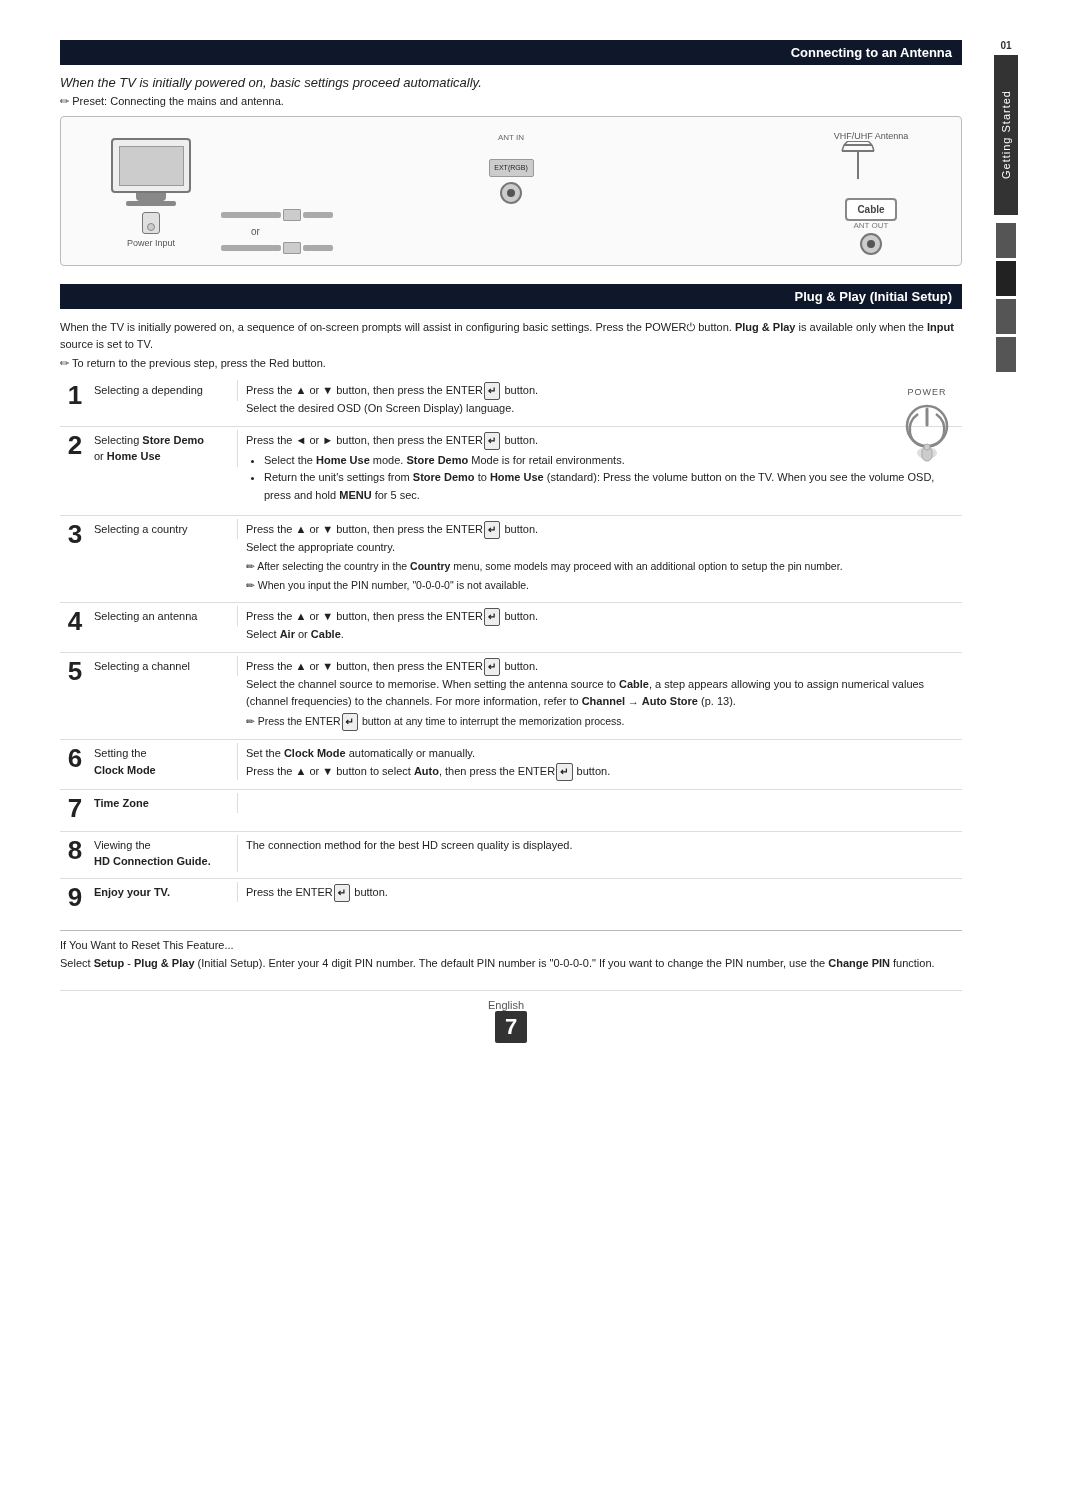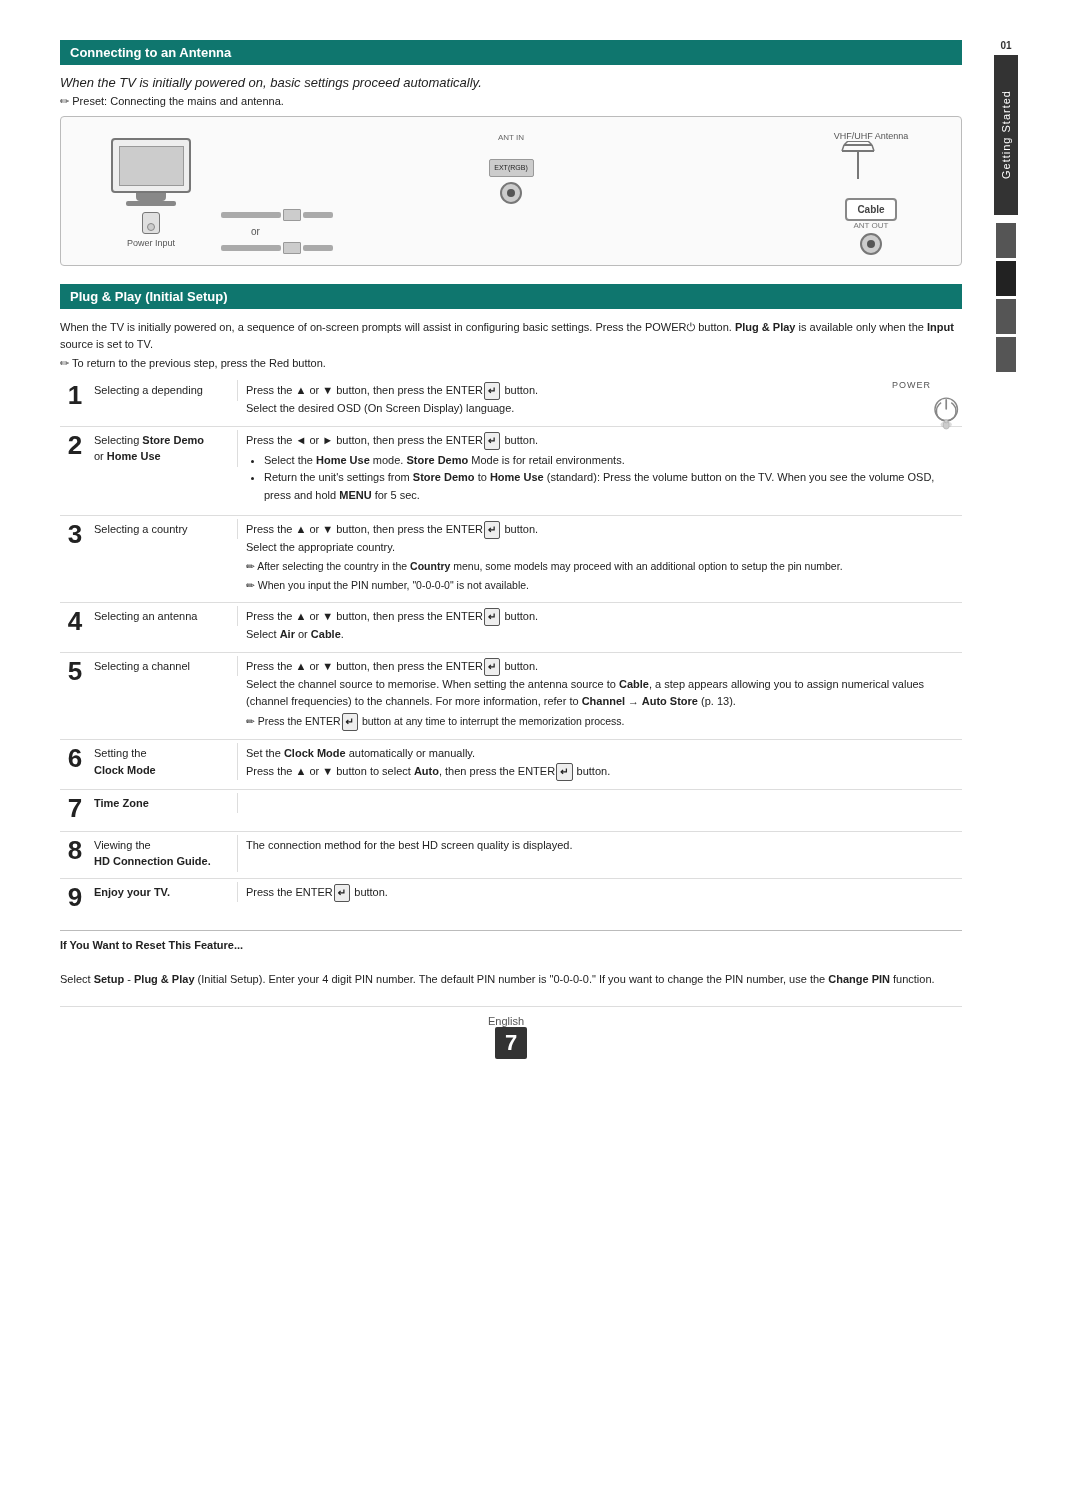--- a/index.html
+++ b/index.html
@@ -57,23 +57,23 @@
       width: 20px;
       height: 35px;
       background: #555;
     }
     .side-block.active {
       background: #222;
     }
 
     
     .section-header {
-      background: #0f766e;
+      background: #0f172a;
       color: #fff;
-      text-align: left;
+      text-align: right;
       font-size: 13px;
       font-weight: bold;
       padding: 5px 10px;
       margin-bottom: 10px;
     }
 
     
     .antenna-section {
       margin-bottom: 18px;
     }
@@ -267,45 +267,45 @@
       content: "✏ ";
     }
     .step-divider {
       border: none;
       border-top: 1px solid #ddd;
       margin: 3px 0;
     }
     .power-icon-area {
       position: absolute;
       right: 0;
-      top: 0;
+      top: 7px;
       width: 70px;
       display: flex;
-      flex-direction: row;
-      align-items: flex-start;
+      flex-direction: column;
+      align-items: center;
       font-size: 9px;
     }
     .power-label {
       font-size: 9px;
       color: #555;
       letter-spacing: 1px;
       margin-bottom: 4px;
     }
     
 
     
     .reset-section {
       margin-top: 16px;
       border-top: 1px solid #bbb;
       padding-top: 8px;
     }
     .reset-title {
-      font-weight: bold;
-      font-size: 11px;
-      margin-bottom: 20px;
+      font-weight: normal;
+      font-size: 11px;
+      margin-bottom: 4px;
     }
     .reset-text {
       font-size: 11px;
       line-height: 1.6;
     }
 
     
     .page-footer {
       display: flex;
       justify-content: flex-end;

